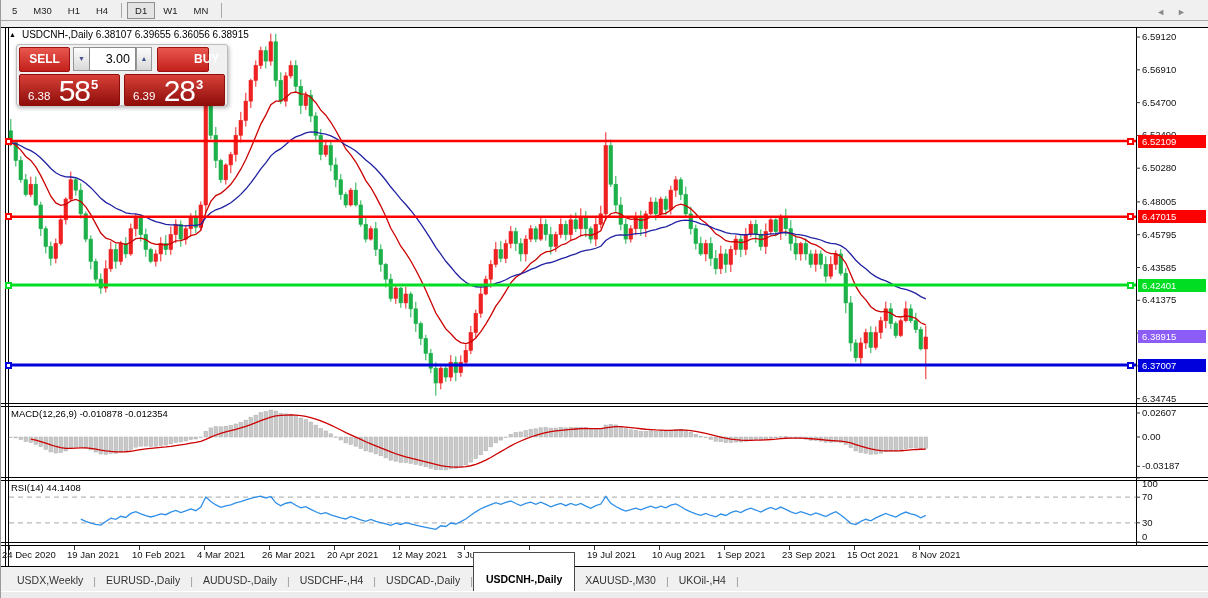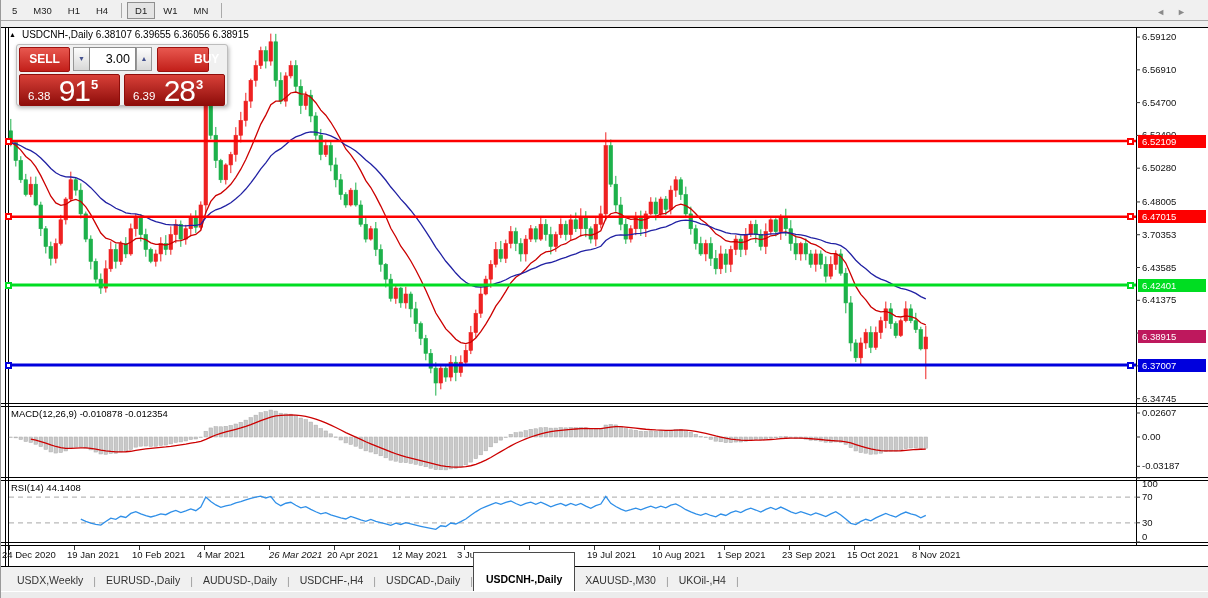--- a/index.html
+++ b/index.html
@@ -714,59 +714,59 @@
     <div class="p-row1">
       <button class="btn-trade btn-sell">SELL</button>
       <div class="spin spin-down"><span>▼</span></div>
       <input class="vol-input" value="3.00" style="">
       <div class="spin"><span>▲</span></div>
       <button class="btn-trade btn-buy">BUY</button>
     </div>
     <div class="p-row2">
       <div class="big-quote">
         <span class="bq-small">6.38</span>
-        <span class="bq-big">91</span>
+        <span class="bq-big">58</span>
         <span class="bq-sup">5</span>
       </div>
       <div class="big-quote">
         <span class="bq-small">6.39</span>
         <span class="bq-big">28</span>
         <span class="bq-sup">3</span>
       </div>
     </div>
   </div>
 
   <div class="ind-label" style="top:408px">MACD(12,26,9) -0.010878 -0.012354</div>
   <div class="ind-label" style="top:482px">RSI(14) 44.1408</div>
 
   <div id="labels">
       <div class="y-tick" style="top: 31.0496px;">6.59120</div>
       <div class="y-tick" style="top: 63.8358px;">6.56910</div>
       <div class="y-tick" style="top: 96.622px;">6.54700</div>
       <div class="y-tick" style="top: 129.408px;">6.52490</div>
       <div class="y-tick" style="top: 162.194px;">6.50280</div>
       <div class="y-tick" style="top: 195.945px;">6.48005</div>
-      <div class="y-tick" style="top: 228.731px;">3.70353</div>
+      <div class="y-tick" style="top: 228.731px;">6.45795</div>
       <div class="y-tick" style="top: 261.517px;">6.43585</div>
       <div class="y-tick" style="top: 294.303px;">6.41375</div>
       <div class="y-tick" style="top: 327.09px;">6.39165</div>
       <div class="y-tick" style="top: 359.876px;">6.36955</div>
       <div class="y-tick" style="top: 392.662px;">6.34745</div>
       <div class="y-tick" style="top: 407.016px;">0.02607</div>
       <div class="y-tick" style="top: 431px;">0.00</div>
       <div class="y-tick" style="top: 460.32px;">-0.03187</div>
       <div class="y-tick" style="top: 478px;">100</div>
       <div class="y-tick" style="top: 491.2px;">70</div>
       <div class="y-tick" style="top: 516.8px;">30</div>
       <div class="y-tick" style="top: 531px;">0</div>
       <div class="x-tick-label" style="left: 1px;">24 Dec 2020</div>
       <div class="x-tick-label" style="left: 66px;">19 Jan 2021</div>
       <div class="x-tick-label" style="left: 131px;">10 Feb 2021</div>
       <div class="x-tick-label" style="left: 196px;">4 Mar 2021</div>
-      <div class="x-tick-label" style="left: 268px; font-style: italic;">26 Mar 2021</div>
+      <div class="x-tick-label" style="left: 261px;">26 Mar 2021</div>
       <div class="x-tick-label" style="left: 326px;">20 Apr 2021</div>
       <div class="x-tick-label" style="left: 391px;">12 May 2021</div>
       <div class="x-tick-label" style="left: 456px;">3 Jun 2021</div>
       <div class="x-tick-label" style="left: 521px;">25 Jun 2021</div>
       <div class="x-tick-label" style="left: 586px;">19 Jul 2021</div>
       <div class="x-tick-label" style="left: 651px;">10 Aug 2021</div>
       <div class="x-tick-label" style="left: 716px;">1 Sep 2021</div>
       <div class="x-tick-label" style="left: 781px;">23 Sep 2021</div>
       <div class="x-tick-label" style="left: 846px;">15 Oct 2021</div>
       <div class="x-tick-label" style="left: 911px;">8 Nov 2021</div>
@@ -775,21 +775,21 @@
       <div class="handle" style="left: 1126px; top: 137.56px; border: 2px solid rgb(253, 0, 0);"></div>
       <div class="lvl-label" style="top: 210.132px; background: rgb(253, 0, 0);">6.47015</div>
       <div class="handle" style="left: 4px; top: 213.132px; border: 2px solid rgb(253, 0, 0);"></div>
       <div class="handle" style="left: 1126px; top: 213.132px; border: 2px solid rgb(253, 0, 0);"></div>
       <div class="lvl-label" style="top: 278.582px; background: rgb(0, 221, 34);">6.42401</div>
       <div class="handle" style="left: 4px; top: 281.582px; border: 2px solid rgb(0, 221, 34);"></div>
       <div class="handle" style="left: 1126px; top: 281.582px; border: 2px solid rgb(0, 221, 34);"></div>
       <div class="lvl-label" style="top: 358.604px; background: rgb(0, 0, 221);">6.37007</div>
       <div class="handle" style="left: 4px; top: 361.604px; border: 2px solid rgb(0, 0, 221);"></div>
       <div class="handle" style="left: 1126px; top: 361.604px; border: 2px solid rgb(0, 0, 221);"></div>
-      <div class="lvl-label" style="top: 330.298px; background: #be185d;">6.38915</div>
+      <div class="lvl-label" style="top: 330.298px; background: #8b5cf6;">6.38915</div>
     </div>
 
   <div id="tabbar">
       <div class="tab">USDX,Weekly</div>
       <span class="tab-sep">|</span>
       <div class="tab">EURUSD-,Daily</div>
       <span class="tab-sep">|</span>
       <div class="tab">AUDUSD-,Daily</div>
       <span class="tab-sep">|</span>
       <div class="tab">USDCHF-,H4</div>

